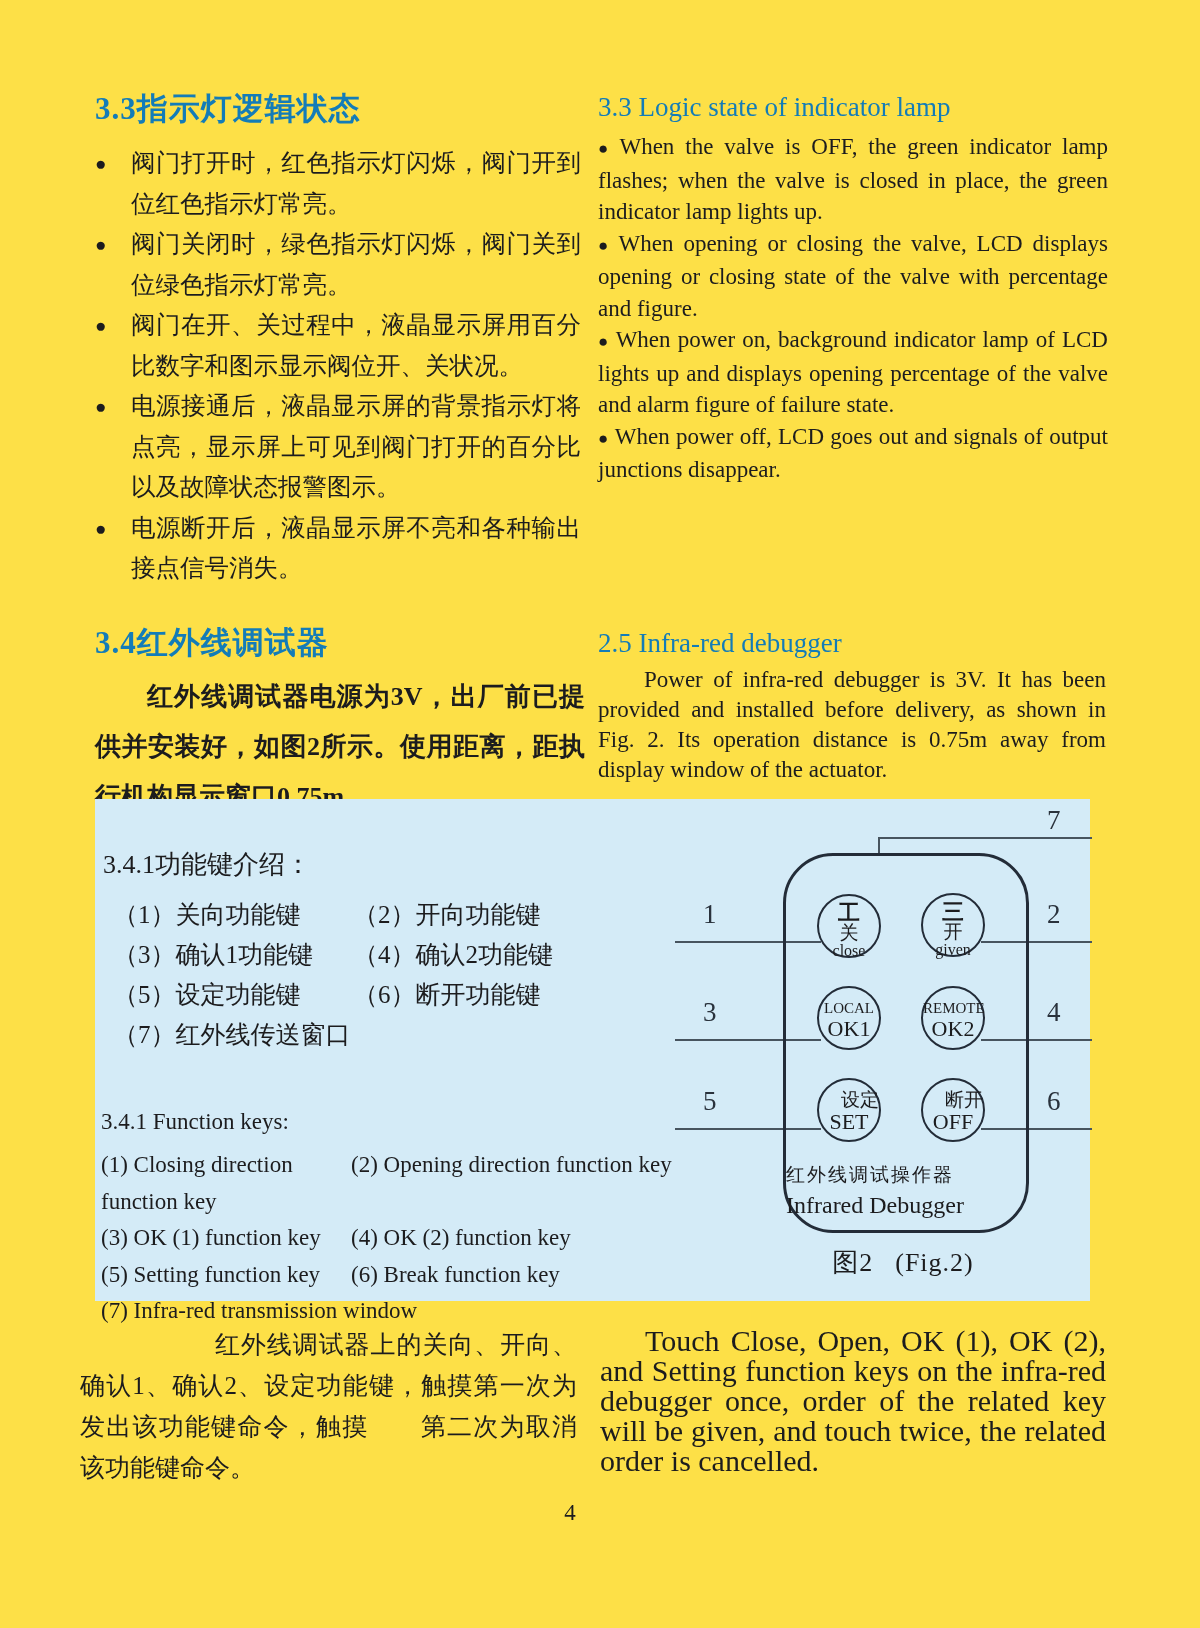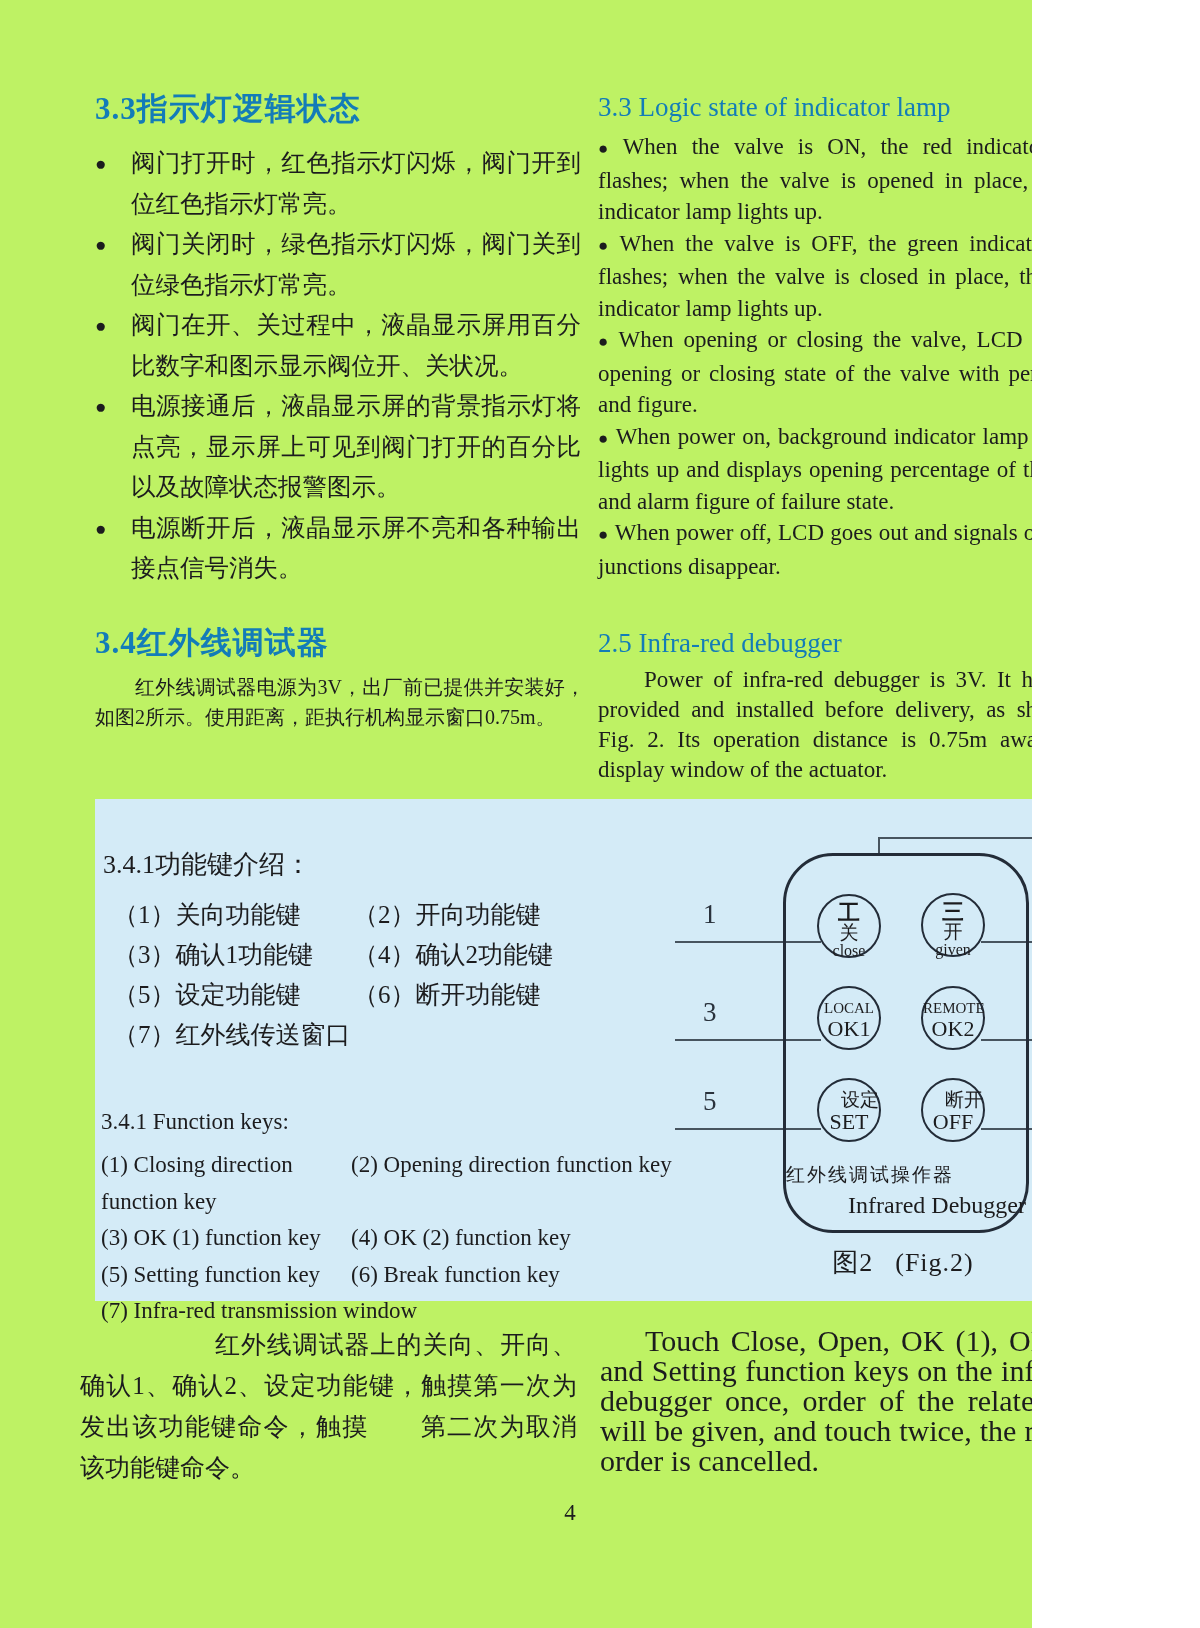--- a/index.html
+++ b/index.html
@@ -1,48 +1,48 @@
 <!DOCTYPE html>
 <html><head>
 <meta charset="utf-8">
 <style>
   html,body{margin:0;padding:0;background:#ffffff;}
   .page{
-    position:relative;width:1032px;height:1628px;background:#bef264;
+    position:relative;width:1200px;height:1628px;background:#fde047;
     font-family:"Liberation Serif","DejaVu Serif",serif;color:#1c1c1e;overflow:hidden;
   }
   .abs{position:absolute;}
   
   .h-cn{color:#137cb8;font-size:31px;font-weight:600;letter-spacing:1px;}
   .h-en{color:#137cb8;font-size:27px;font-weight:500;}
   
   .cn-bullets{width:486px;font-size:24.5px;line-height:40.5px;text-align:justify;}
   .cbullet{position:relative;padding-left:36px;}
   .cbullet .dot{position:absolute;left:0;top:1px;font-size:19px;}
   
   .en-bullets{width:510px;font-size:23px;line-height:31.5px;text-align:justify;}
   .en-bullets p{margin:0;}
   .edot{font-size:17px;padding-right:6px;}
   
-  .cn-body{width:490px;font-size:20px;line-height:30px;text-align:justify;text-indent:2em;}
+  .cn-body{width:490px;font-size:26px;line-height:50px;text-align:justify;text-indent:2em;font-weight:bold;}
   .en-body{width:508px;font-size:23px;line-height:30px;text-align:justify;text-indent:2em;}
   
   .figure{left:95px;top:799px;width:995px;height:502px;background:#d4ebf7;}
   .fig-cn-title{left:8px;top:48px;font-size:26px;}
   .fig-cn-list{left:18px;top:96px;font-size:25px;line-height:40px;}
   .fig-cn-list .keyrow{display:flex;}
   .fig-cn-list .c1{width:240px;}
   .fig-en-title{left:6px;top:310px;font-size:23px;}
   .fig-en-list{left:6px;top:348px;font-size:23px;line-height:36.5px;}
   .fig-en-list .c1{width:250px;}
   .keyrow{display:flex;}
   
   .remote{left:688px;top:54px;width:240px;height:374px;border:3px solid #232c38;border-radius:50px;}
   .rlabel-cn{position:absolute;left:0;right:12px;top:306px;text-align:left;font-size:19px;letter-spacing:2px;}
-  .rlabel-en{position:absolute;left:0;right:0;top:336px;text-align:right;font-size:24px;}
+  .rlabel-en{position:absolute;left:0;right:0;top:336px;text-align:left;font-size:24px;}
   .btn{width:64px;height:64px;box-sizing:border-box;border:2px solid #232c38;border-radius:50%;
        background:#d4ebf7;text-align:center;overflow:visible;}
   .b-icon{font-size:22px;font-weight:700;line-height:20px;margin-top:7px;}
   .b-cn{font-size:19px;line-height:20px;}
   .b-en{font-size:16px;line-height:15px;}
   .b-top{font-size:15px;line-height:17px;margin-top:12px;}
   .b-top-cn{font-size:19px;line-height:21px;margin-top:9px;text-align:right;}
   .b-bot{font-size:22px;line-height:24px;}
   .ann{background:#47545f;height:2px;}
   .annv{background:#47545f;width:2px;}
@@ -66,21 +66,20 @@
       <div class="cbullet"><span class="dot">●</span><span>阀门关闭时，绿色指示灯闪烁，阀门关到位绿色指示灯常亮。</span></div>
       <div class="cbullet"><span class="dot">●</span><span>阀门在开、关过程中，液晶显示屏用百分比数字和图示显示阀位开、关状况。</span></div>
       <div class="cbullet"><span class="dot">●</span><span>电源接通后，液晶显示屏的背景指示灯将点亮，显示屏上可见到阀门打开的百分比以及故障状态报警图示。</span></div>
       <div class="cbullet"><span class="dot">●</span><span>电源断开后，液晶显示屏不亮和各种输出接点信号消失。</span></div>
     </div>
   </div>
 
   <div class="abs" style="left:598px;top:92px;">
     <div class="h-en">3.3 Logic state of indicator lamp</div>
     <div class="en-bullets" style="margin-top:8px;">
-      <p><span class="edot">●</span><span>When the valve is ON, the red indicator lamp flashes; when the valve is opened in place, the red indicator lamp lights up.</span></p>
       <p><span class="edot">●</span><span>When the valve is OFF, the green indicator lamp flashes; when the valve is closed in place, the green indicator lamp lights up.</span></p>
       <p><span class="edot">●</span><span>When opening or closing the valve, LCD displays opening or closing state of the valve with percentage and figure.</span></p>
       <p><span class="edot">●</span><span>When power on, background indicator lamp of LCD lights up and displays opening percentage of the valve and alarm figure of failure state.</span></p>
       <p><span class="edot">●</span><span>When power off, LCD goes out and signals of output junctions disappear.</span></p>
     </div>
   </div>
 
   <div class="abs" style="left:95px;top:622px;">
     <div class="h-cn">3.4红外线调试器</div>
     <div class="cn-body" style="margin-top:8px;">红外线调试器电源为3V，出厂前已提供并安装好，如图2所示。使用距离，距执行机构显示窗口0.75m。</div>

